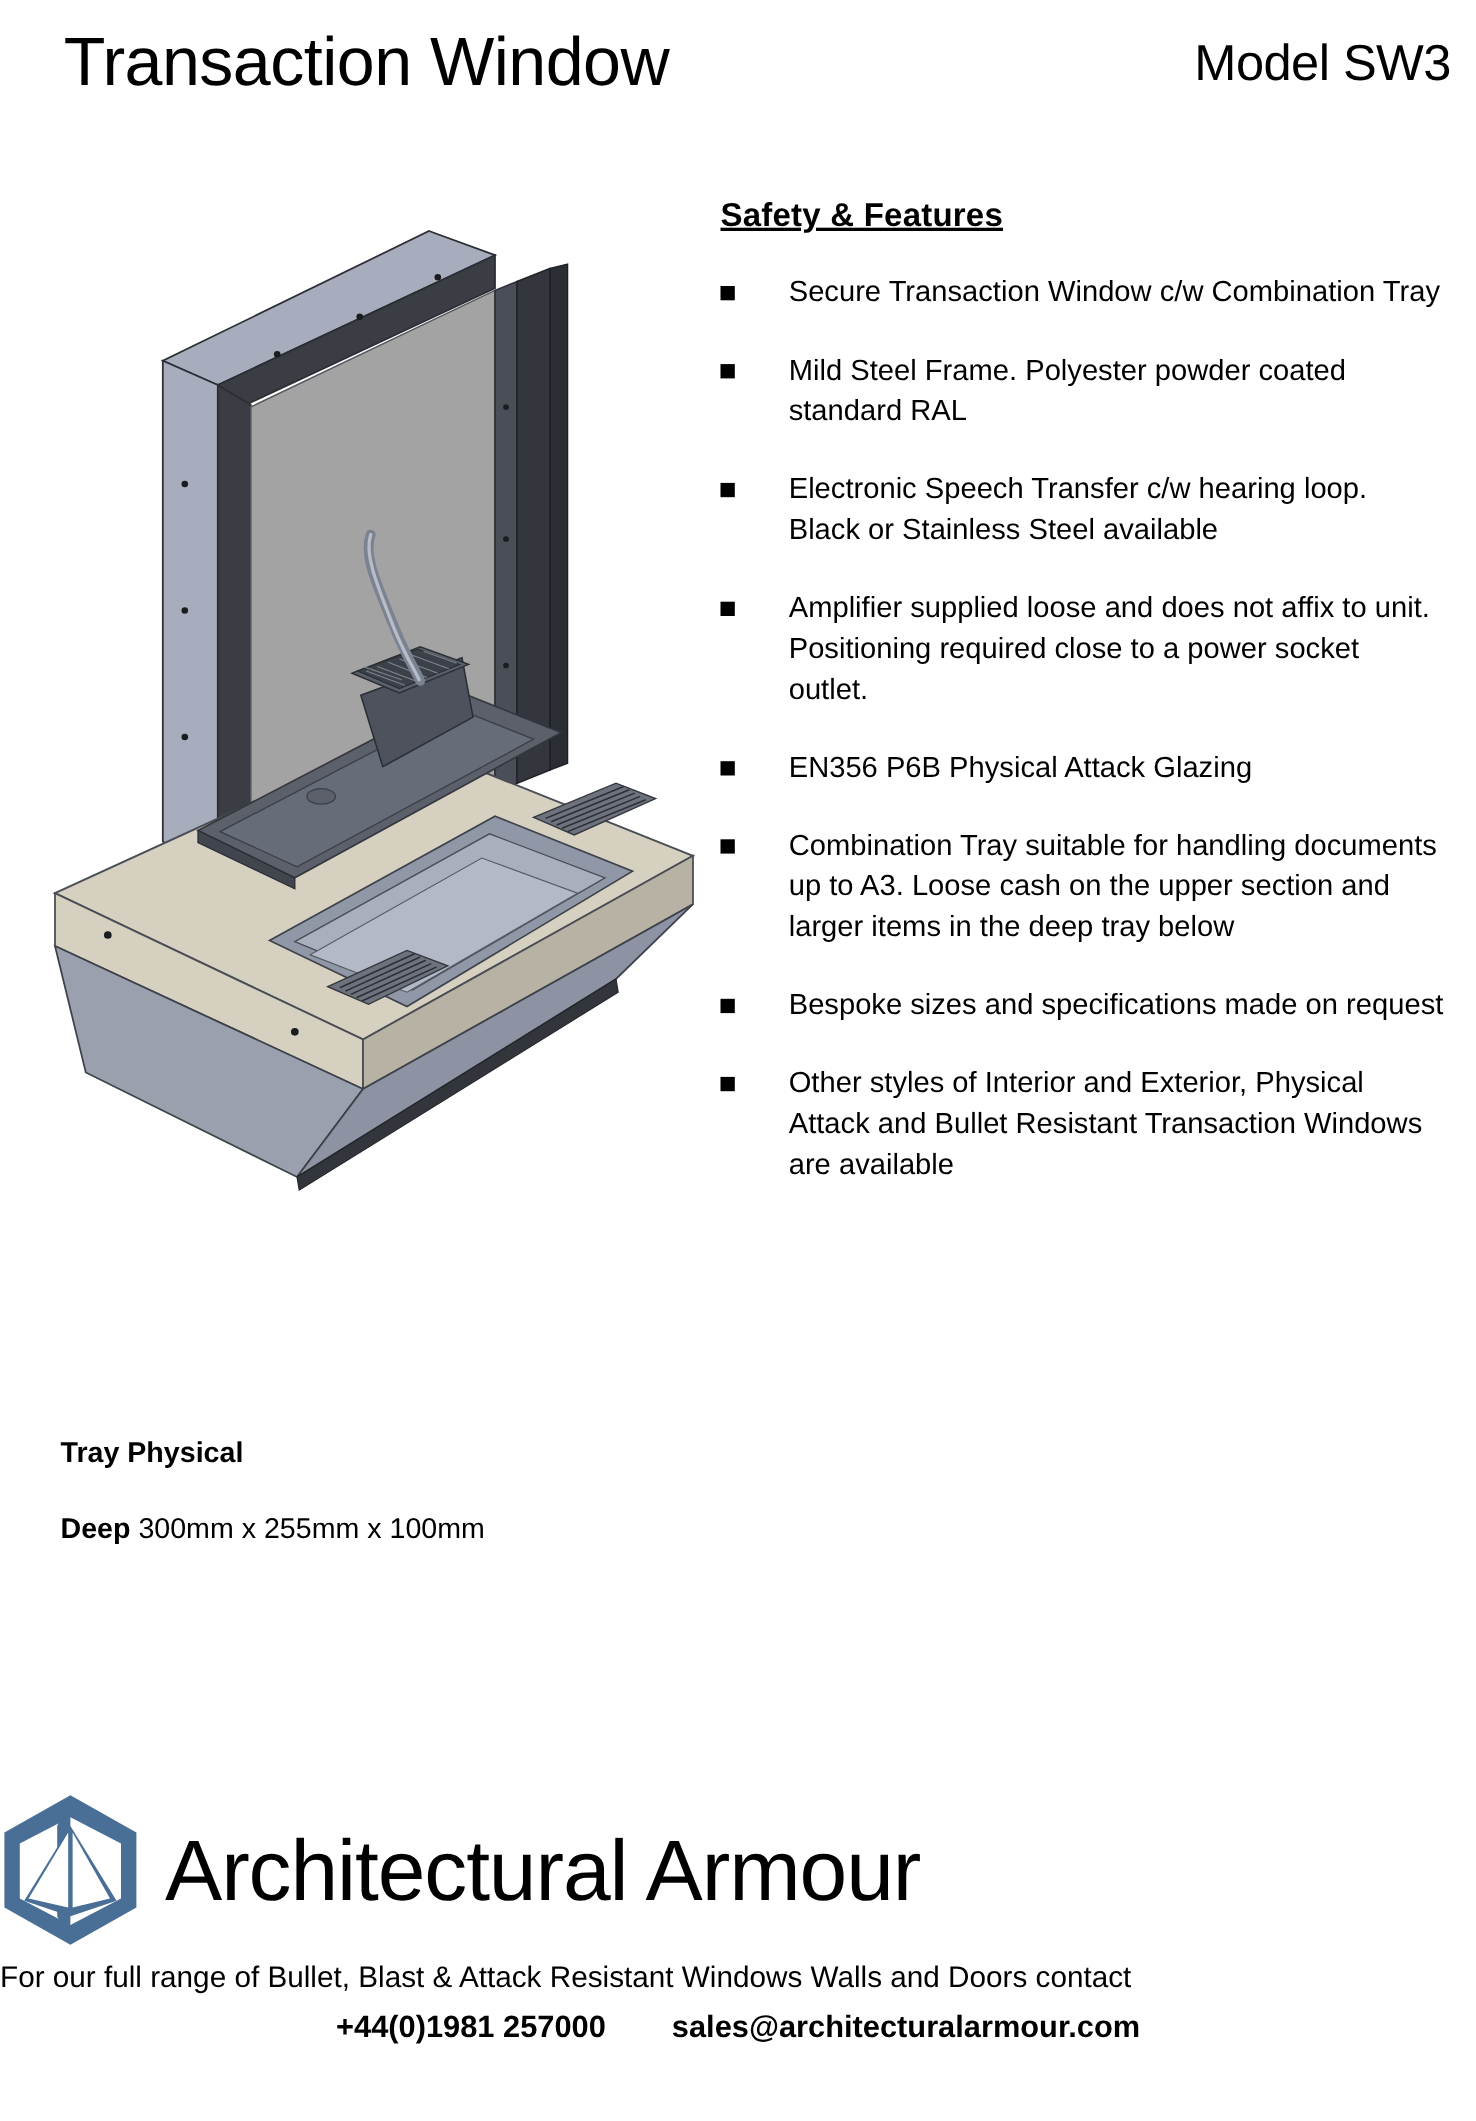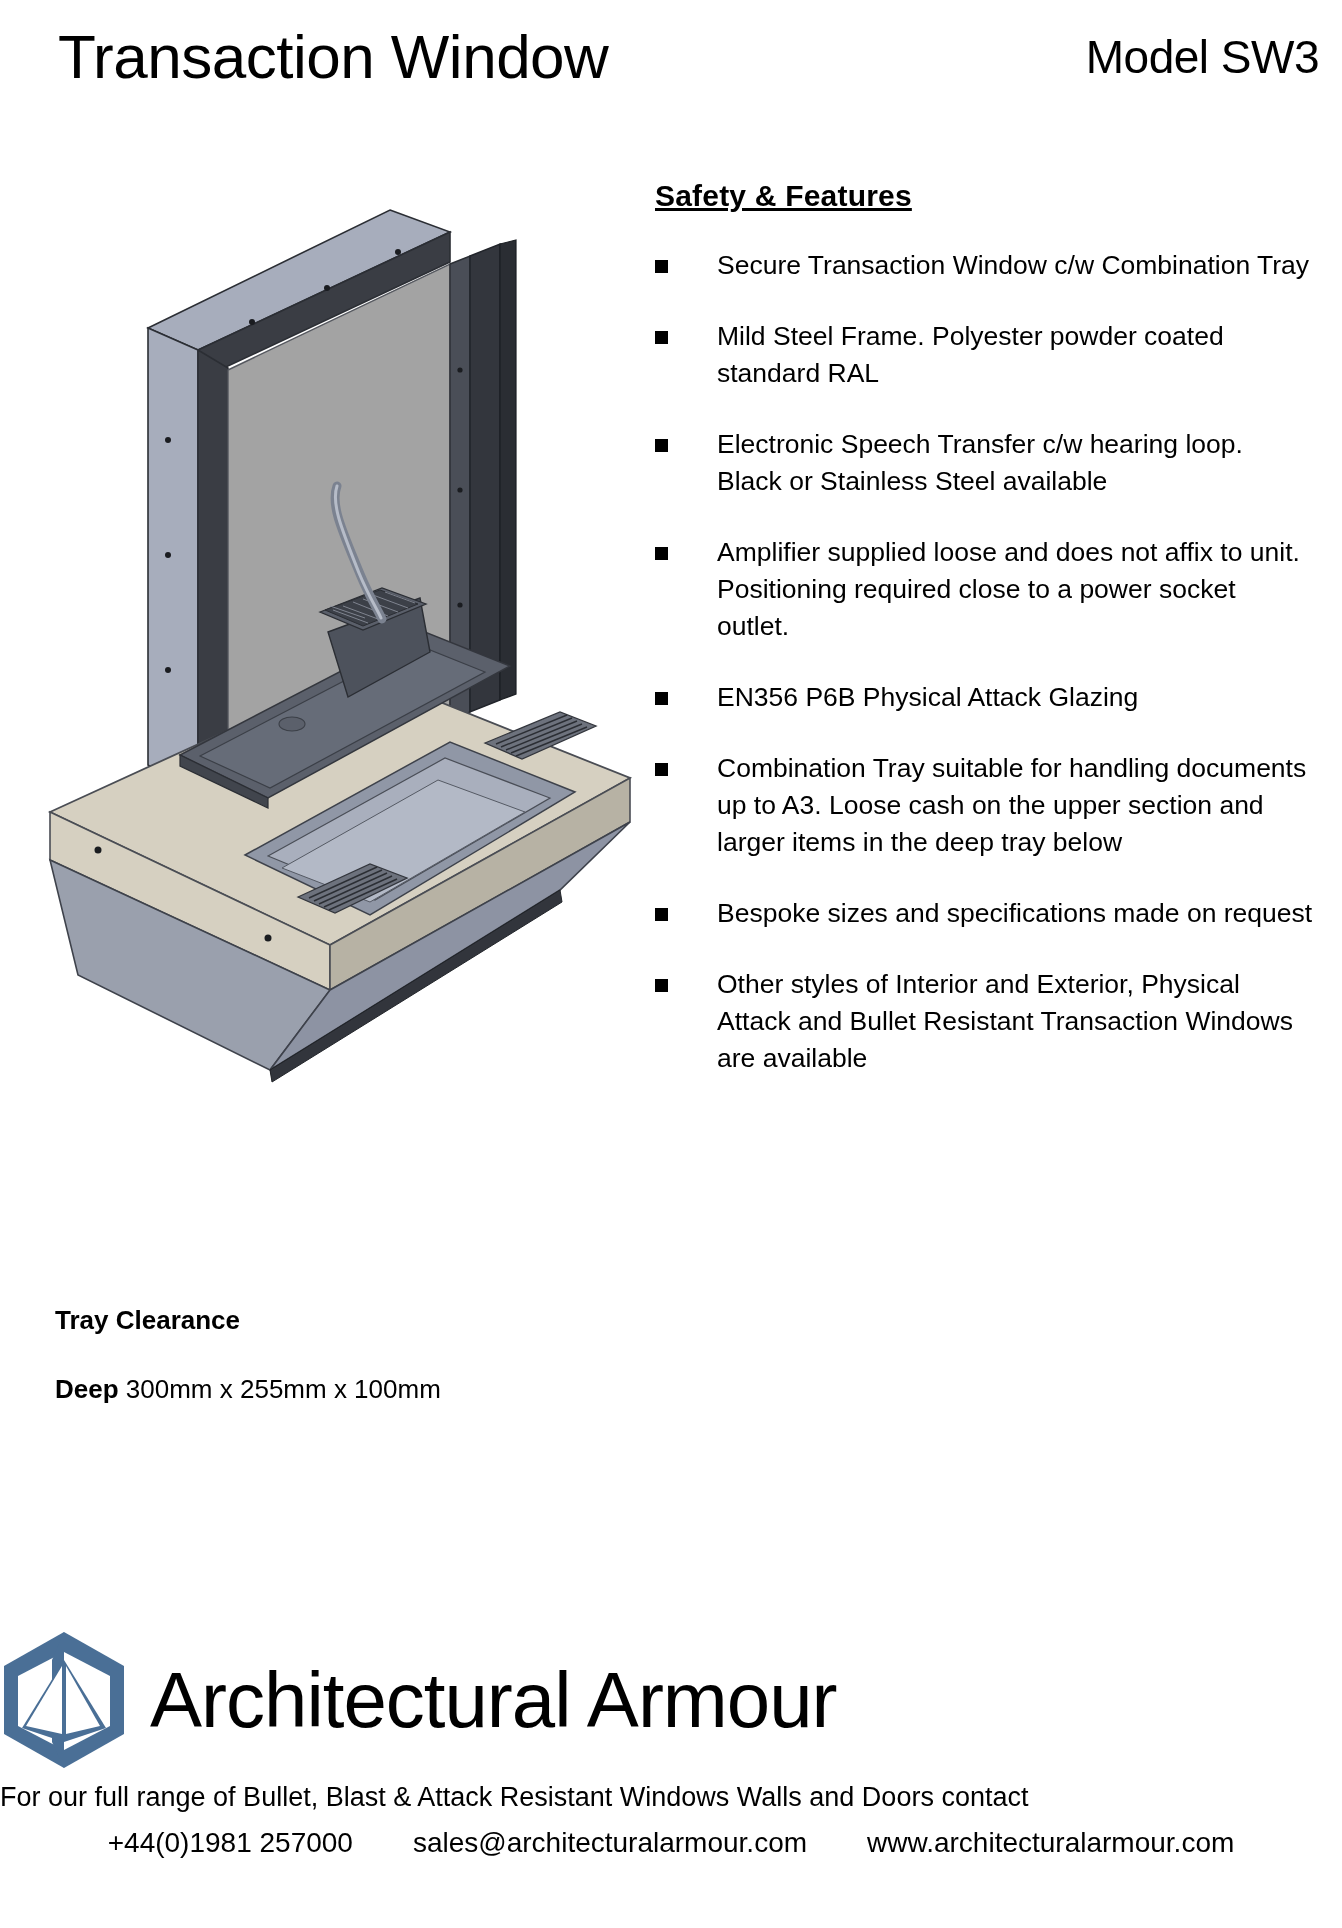--- a/index.html
+++ b/index.html
@@ -146,21 +146,21 @@
     font-size: 27px;
     margin-top: 12px;
     white-space: nowrap;
   }
   .footer-contact {
     display: flex;
     align-items: center;
     justify-content: center;
     gap: 60px;
     font-size: 28px;
-    font-weight: normal;
+    font-weight: bold;
     margin-top: 14px;
     white-space: nowrap;
   }
 </style>
 </head>
 <body>
 
 <div class="header">
   <div class="title-main">Transaction Window</div>
   <div class="title-model">Model SW3</div>
@@ -281,21 +281,21 @@
       <span>Bespoke sizes and specifications made on request</span>
     </li>
     <li class="feature-item">
       <span class="feature-bullet"></span>
       <span>Other styles of Interior and Exterior, Physical Attack and Bullet Resistant Transaction Windows are available</span>
     </li>
   </ul>
 </div>
 
 <div class="tray-clearance">
-  <div class="tray-heading">Tray Clearance</div>
+  <div class="tray-heading">Tray Physical</div>
   <div class="tray-row">
     <b>Deep</b>
     <span>300mm x 255mm x 100mm</span>
   </div>
 </div>
 
 <div class="footer">
   <div class="brand">
     <div class="brand-mark">
       <svg viewBox="0 0 128 140" xmlns="http://www.w3.org/2000/svg">
@@ -306,15 +306,14 @@
         <polygon points="62,36 62,104 26,96" fill="#ffffff"></polygon>
         <polygon points="66,36 100,96 66,104" fill="#ffffff"></polygon>
       </svg>
     </div>
     <div class="brand-name">Architectural Armour</div>
   </div>
   <div class="footer-tagline">For our full range of Bullet, Blast &amp; Attack Resistant Windows Walls and Doors contact</div>
   <div class="footer-contact">
     <span>+44(0)1981 257000</span>
     <span>sales@architecturalarmour.com</span>
-    <span>www.architecturalarmour.com</span>
   </div>
 </div>
 
 </body></html>

